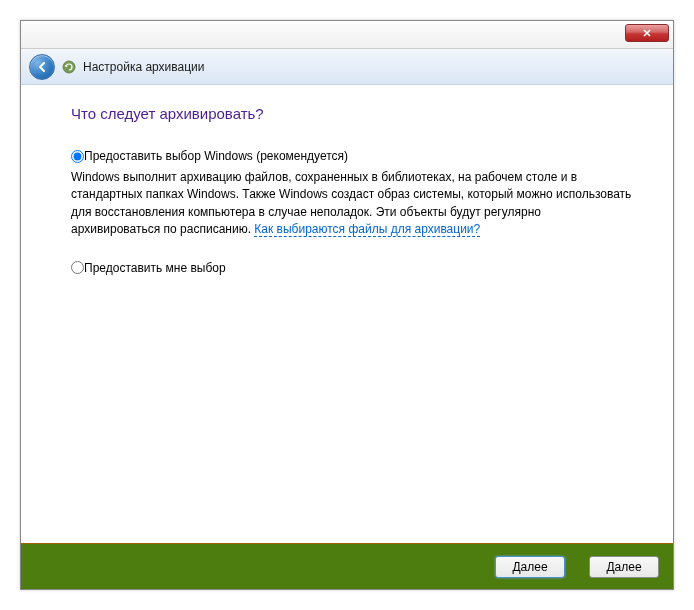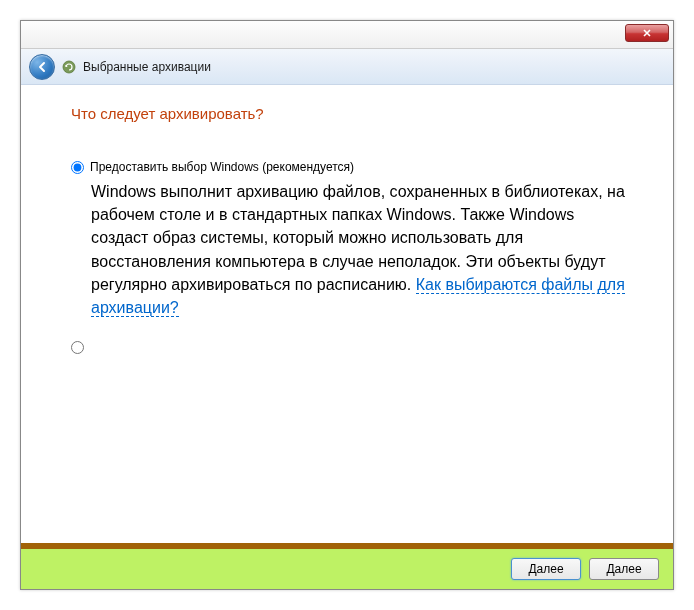--- a/index.html
+++ b/index.html
@@ -61,62 +61,60 @@
     }
     .header-title {
       font-size: 12px;
       color: #1a1a1a;
     }
     .content {
       padding: 20px 40px 0 50px;
     }
     .question {
       font-size: 15px;
-      color: #c2410c;
-      margin-bottom: 38px;
+      color: #4c1d95;
+      margin-bottom: 27px;
       font-weight: normal;
     }
     .option-block {
       margin-bottom: 22px;
     }
     .option-header {
       display: flex;
       align-items: center;
-      gap: 6px;
       margin-bottom: 6px;
     }
     .option-header input[type=radio] {
       width: 13px; height: 13px;
     }
     .option-label {
       font-size: 12px;
       color: #000;
     }
     .option-desc {
-      font-size: 16px;
+      font-size: 12px;
       color: #000;
-      margin-left: 20px;
       line-height: 1.45;
     }
     .option-desc a {
       color: #0066cc;
       text-decoration: none;
       border-bottom: 1px dashed #0066cc;
       cursor: pointer;
     }
     .footer {
       position: absolute;
       bottom: 0; left: 0; right: 0;
       height: 46px;
-      background: #bef264;
-      border-top: 6px solid #a16207;
+      background: #4d7c0f;
+      border-top: 1px solid #a16207;
       display: flex;
       justify-content: flex-end;
       align-items: center;
-      gap: 8px;
+      gap: 24px;
       padding-right: 14px;
     }
     .btn {
       min-width: 70px;
       height: 22px;
       padding: 0 12px;
       background: linear-gradient(to bottom, #f8f8f8, #e8e8e8);
       border: 1px solid #8a8a8a;
       border-radius: 3px;
       font-size: 12px;
@@ -148,40 +146,41 @@
         <path d="M9 3 L5 7 L9 11" stroke="#fff" stroke-width="2" fill="none" stroke-linecap="round" stroke-linejoin="round"></path>
       </svg>
     </div>
     <div class="header-icon">
       <svg viewBox="0 0 16 16">
         <circle cx="8" cy="8" r="6" fill="#7a9a5a" stroke="#5a7a3a" stroke-width="0.8"></circle>
         <path d="M5 8 A3 3 0 1 1 8 11" stroke="#fff" stroke-width="1.2" fill="none"></path>
         <path d="M4 6 L5 8 L7 7" fill="#fff"></path>
       </svg>
     </div>
-    <span class="header-title">Выбранные архивации</span>
+    <span class="header-title">Настройка архивации</span>
   </div>
 
   <div class="content">
     <h1 class="question">Что следует архивировать?</h1>
 
     <div class="option-block">
       <label class="option-header">
         <input type="radio" name="backup-choice" checked="" style="">
         <span class="option-label">Предоставить выбор Windows (рекомендуется)</span>
       </label>
       <p class="option-desc">
         <span>Windows выполнит архивацию файлов, сохраненных в библиотеках, на рабочем столе и в стандартных папках Windows. Также Windows создаст образ системы, который можно использовать для восстановления компьютера в случае неполадок. Эти объекты будут регулярно архивироваться по расписанию.</span>
         <a>Как выбираются файлы для архивации?</a>
       </p>
     </div>
 
     <div class="option-block">
       <label class="option-header">
         <input type="radio" name="backup-choice" style="">
+        <span class="option-label">Предоставить мне выбор</span>
       </label>
     </div>
   </div>
 
   <div class="footer">
     <button class="btn primary">Далее</button>
     <button class="btn">Далее</button>
   </div>
 
 </div>

